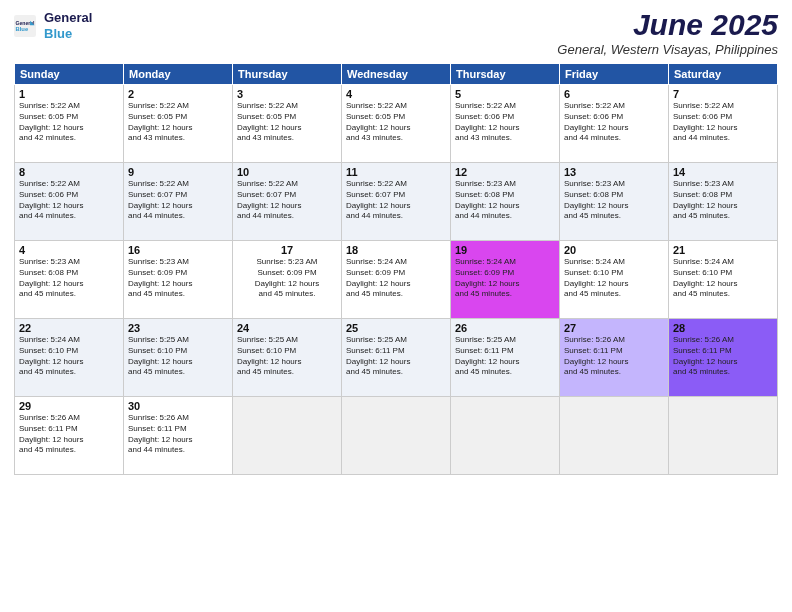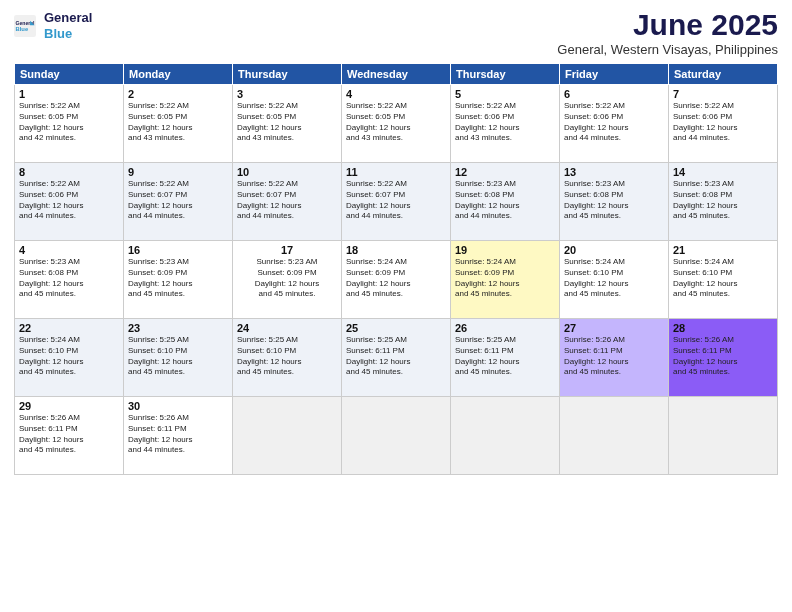--- a/index.html
+++ b/index.html
@@ -32,20 +32,21 @@
       font-weight: bold;
       color: #1a1a4e;
       line-height: 1.2;
     }
     .logo-icon {
       width: 22px;
       height: 22px;
     }
     .title-block {
       text-align: right;
+      font-style: italic;
     }
     .month-title {
       font-size: 30px;
       font-weight: bold;
       color: #1a1a4e;
       line-height: 1;
     }
     .subtitle {
       font-size: 13px;
       color: #333;
@@ -257,21 +258,21 @@
 Daylight: 12 hours
 and 45 minutes.</div>
           </td>
           <td style="background: rgb(255, 255, 255);">
             <span class="day-num">18</span>
             <div class="day-info" style="white-space: pre-line;">Sunrise: 5:24 AM
 Sunset: 6:09 PM
 Daylight: 12 hours
 and 45 minutes.</div>
           </td>
-          <td style="background: #fef9c3;">
+          <td style="background: #d946ef;">
             <span class="day-num">19</span>
             <div class="day-info" style="white-space: pre-line;">Sunrise: 5:24 AM
 Sunset: 6:09 PM
 Daylight: 12 hours
 and 45 minutes.</div>
           </td>
           <td style="background: rgb(255, 255, 255);">
             <span class="day-num">20</span>
             <div class="day-info" style="white-space: pre-line;">Sunrise: 5:24 AM
 Sunset: 6:10 PM

